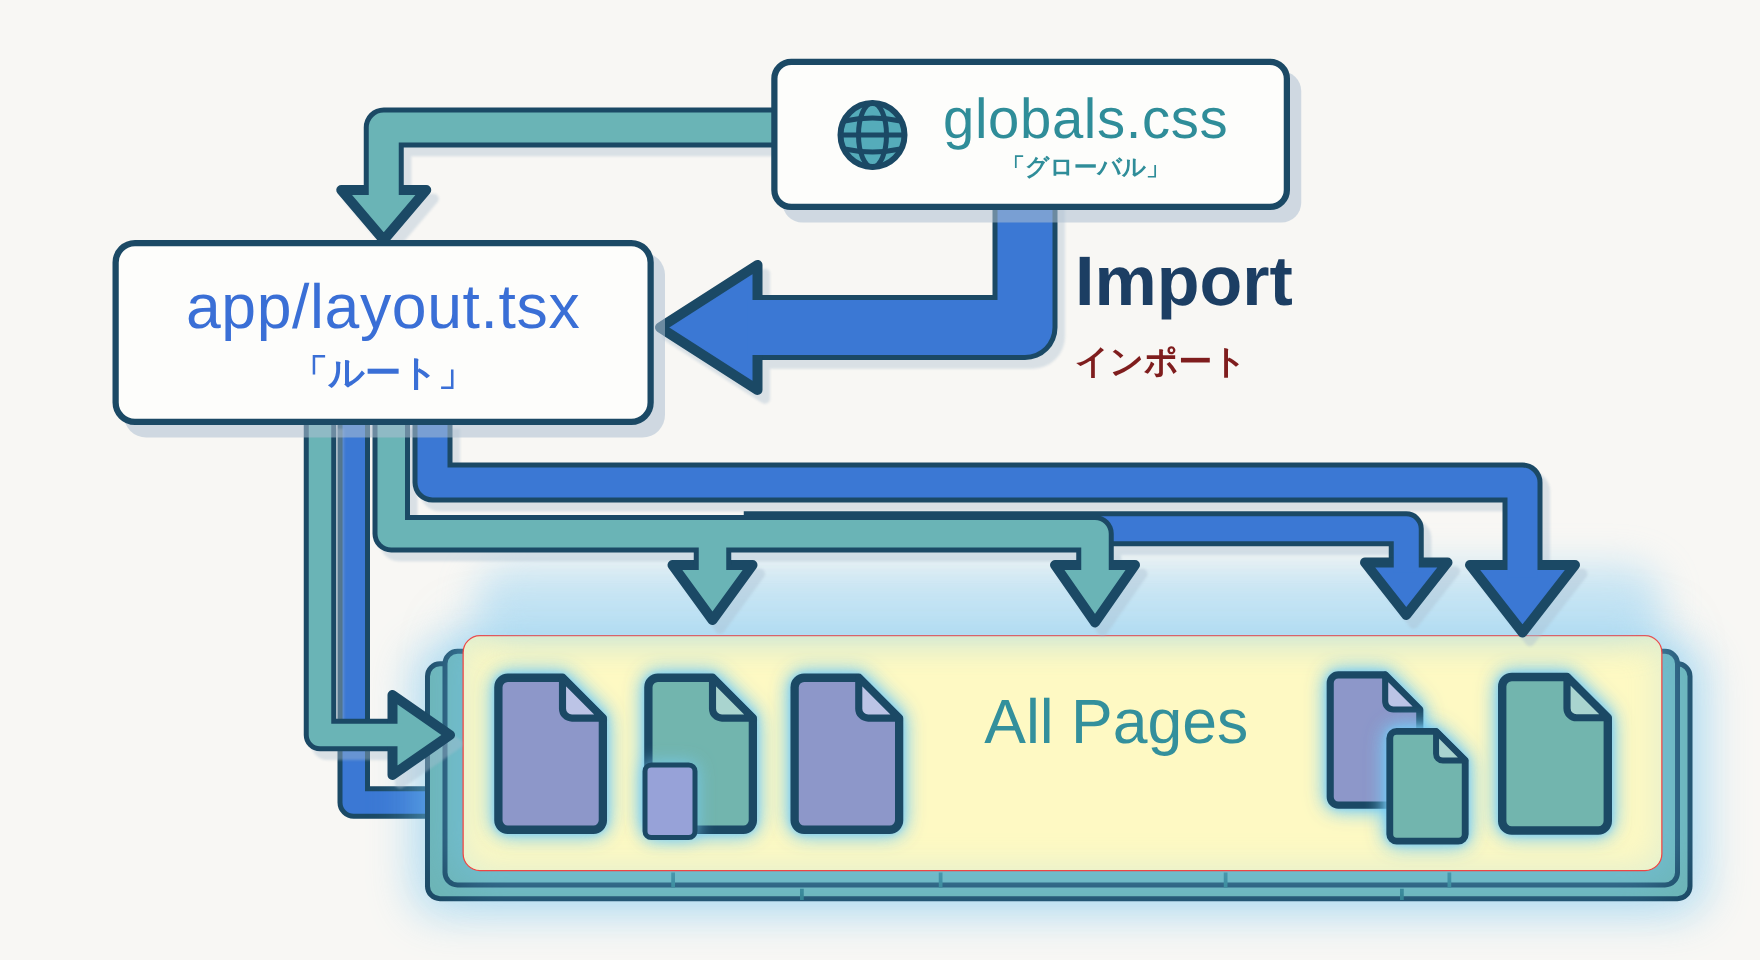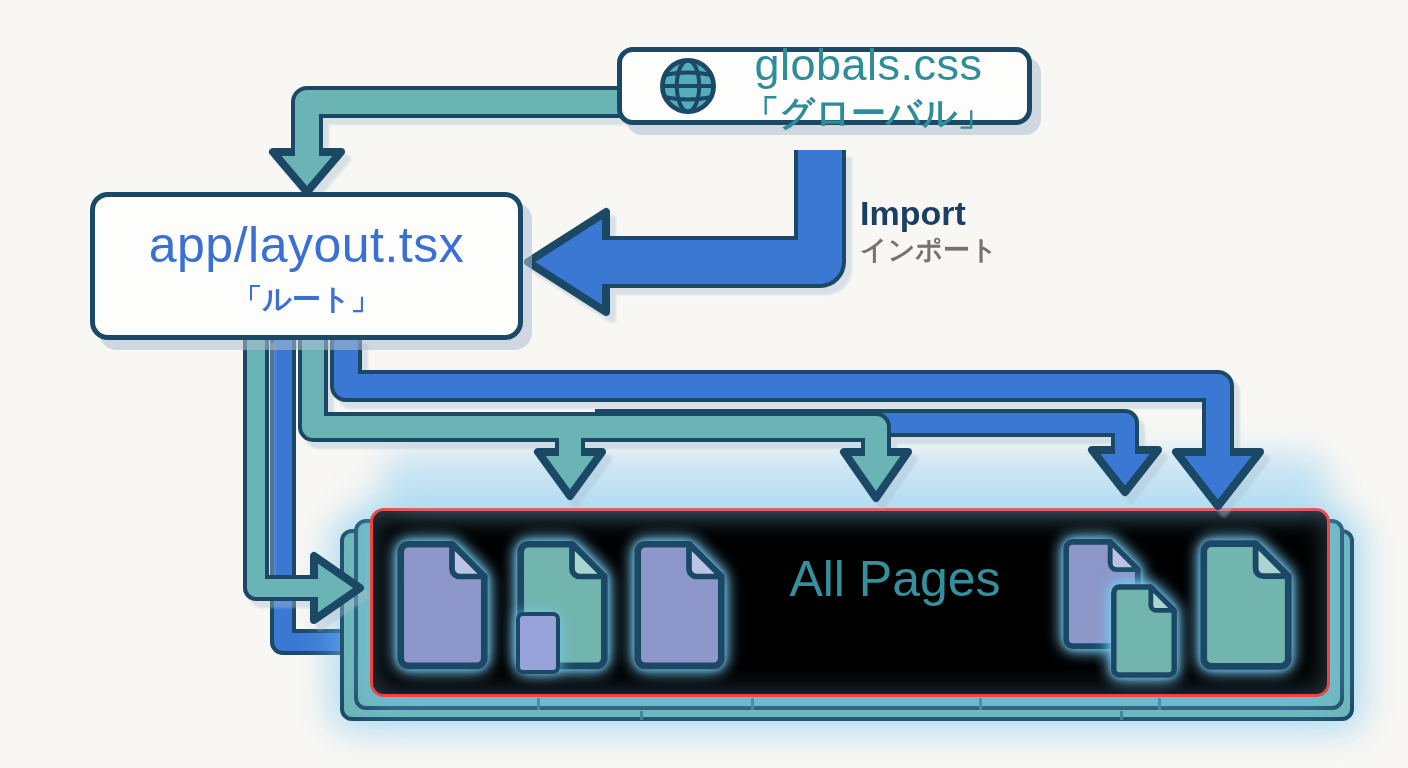--- a/index.html
+++ b/index.html
@@ -11,42 +11,42 @@
   .stage{position:absolute;inset:0;}
   svg.arrow-layer{position:absolute;left:0;top:0;}
   .arrows-front{filter:drop-shadow(6px 7px 1px rgba(170,190,207,0.40));}
 
   
   .node{
     position:absolute;background:#fdfdfb;border:5px solid #1b4965;
     box-shadow:9px 10px 0 rgba(173,192,209,0.55);
     display:flex;align-items:center;justify-content:center;box-sizing:border-box;
   }
-  .node-globals{left:617px;top:47px;width:415px;height:78px;border-radius:16px;gap:24px;}
+  .node-globals{left:617px;top:47px;width:415px;height:121px;border-radius:16px;gap:24px;}
   .node-layout{left:90px;top:192px;width:433px;height:148px;border-radius:18px;}
   .txt-col{display:flex;flex-direction:column;align-items:center;line-height:1.12;}
   .lbl-teal{color:#2f8d99;font-size:45px;font-weight:500;letter-spacing:.5px;}
-  .sub-teal{color:#2f8d99;font-size:35px;font-weight:700;margin-top:3px;}
+  .sub-teal{color:#2f8d99;font-size:19px;font-weight:700;margin-top:3px;}
   .lbl-blue{color:#3a6fd6;font-size:50px;font-weight:400;letter-spacing:.5px;}
   .sub-blue{color:#3a6fd6;font-size:29px;font-weight:700;margin-top:10px;}
 
   
   .import-label{position:absolute;left:860px;top:196px;line-height:1.05;}
-  .import-label .en{color:#1c3e63;font-size:34px;font-weight:600;}
-  .import-label .jp{color:#737373;font-size:27px;font-weight:700;margin-top:4px;}
+  .import-label .en{color:#1c3e63;font-size:56px;font-weight:600;}
+  .import-label .jp{color:#7f1d1d;font-size:27px;font-weight:700;margin-top:20px;}
 
   
   .layer{position:absolute;box-sizing:border-box;border:4px solid #1b4965;background:#6db5b6;border-radius:12px;}
   .layer-3{left:340px;top:529px;width:1014px;height:192px;
            box-shadow:0 0 32px 12px rgba(120,200,242,0.45);}
   .layer-2{left:354px;top:519px;width:990px;height:191px;}
   .layer-divider{position:absolute;width:3px;background:#2e7d88;}
   .front-box{
     position:absolute;left:370px;top:508px;width:960px;height:189px;box-sizing:border-box;
-    background:#000000;border:3px solid #ef4444;border-radius:14px;
+    background:#fef9c3;border:1px solid #ef4444;border-radius:14px;
     box-shadow:0 0 36px 10px rgba(120,200,242,0.50), inset 0 0 28px rgba(145,212,245,0.30);
   }
   .glow-band{position:absolute;left:380px;top:452px;width:950px;height:58px;border-radius:30px;
              background:rgba(135,205,243,0.42);filter:blur(15px);}
   .doc{position:absolute;filter:drop-shadow(0 0 8px rgba(118,203,245,0.85)) drop-shadow(0 0 3px rgba(118,203,245,0.9));}
   .mini-doc{position:absolute;box-sizing:border-box;border:4px solid #1b4965;border-radius:7px;
             background:#97a2d8;filter:drop-shadow(0 0 7px rgba(118,203,245,0.85));}
   .pages-text{position:absolute;left:372px;top:42px;width:300px;text-align:center;line-height:1.05;}
   .pages-text .en{color:#33909c;font-size:50px;font-weight:500;}
   .pages-text .jp{color:#33909c;font-size:30px;font-weight:700;margin-top:12px;}

